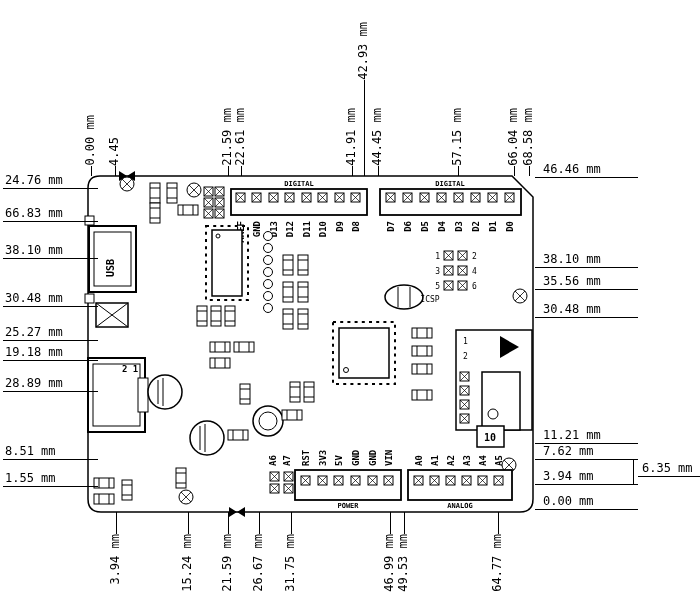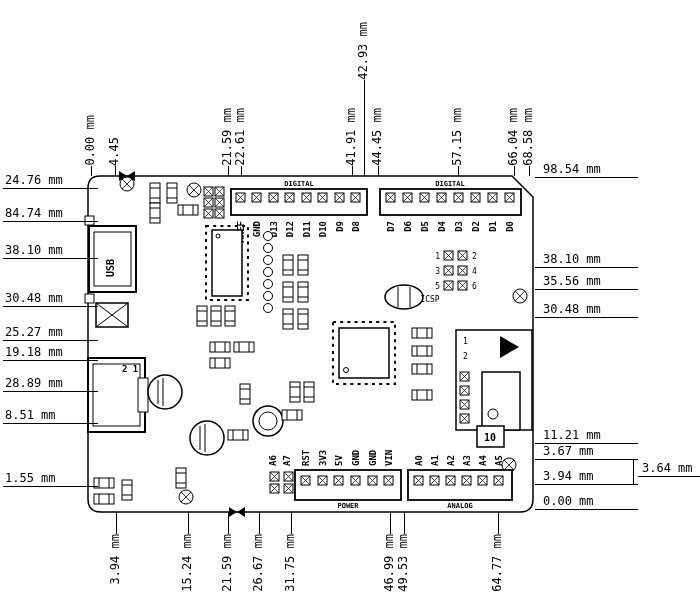--- a/index.html
+++ b/index.html
@@ -274,38 +274,38 @@
       <text class="t9" x="438" y="466" transform="rotate(-90 438 466)">A1</text>
       <text class="t9" x="454" y="466" transform="rotate(-90 454 466)">A2</text>
       <text class="t9" x="470" y="466" transform="rotate(-90 470 466)">A3</text>
       <text class="t9" x="486" y="466" transform="rotate(-90 486 466)">A4</text>
       <text class="t9" x="502" y="466" transform="rotate(-90 502 466)">A5</text>
       <text class="t7" x="460" y="508" text-anchor="middle">ANALOG</text>
     </g>
   </svg>
 
   <div class="hdim" style="top:173px">24.76 mm</div>
-  <div class="hdim" style="top:206px">84.74 mm</div>
+  <div class="hdim" style="top:206px">66.83 mm</div>
   <div class="hdim" style="top:243px">38.10 mm</div>
   <div class="hdim" style="top:291px">30.48 mm</div>
   <div class="hdim" style="top:325px">25.27 mm</div>
   <div class="hdim" style="top:345px">19.18 mm</div>
   <div class="hdim" style="top:376px">28.89 mm</div>
-  <div class="hdim" style="top:408px">8.51 mm</div>
+  <div class="hdim" style="top:444px">8.51 mm</div>
   <div class="hdim" style="top:471px">1.55 mm</div>
 
-  <div class="hdim r" style="top:162px">98.54 mm</div>
+  <div class="hdim r" style="top:162px">46.46 mm</div>
   <div class="hdim r" style="top:252px">38.10 mm</div>
   <div class="hdim r" style="top:274px">35.56 mm</div>
   <div class="hdim r" style="top:302px">30.48 mm</div>
   <div class="hdim r" style="top:428px">11.21 mm</div>
-  <div class="hdim r" style="top:444px">3.67 mm</div>
+  <div class="hdim r" style="top:444px">7.62 mm</div>
   <div class="hdim r" style="top:469px">3.94 mm</div>
   <div class="hdim r" style="top:494px">0.00 mm</div>
-  <div class="hdim off" style="top:461px">3.64 mm</div>
+  <div class="hdim off" style="top:461px">6.35 mm</div>
   <div class="vlineDim" style="left:633px;top:459px;height:26px"></div>
 
   <div class="vdim" style="left:83px;bottom:446px">0.00 mm</div>
   <div class="vdim" style="left:107px;bottom:446px">4.45</div>
   <div class="vdim" style="left:220px;bottom:446px">21.59 mm</div>
   <div class="vdim" style="left:233px;bottom:446px">22.61 mm</div>
   <div class="vdim" style="left:344px;bottom:446px">41.91 mm</div>
   <div class="vdim" style="left:356px;bottom:532px">42.93 mm</div>
   <div class="vdim" style="left:370px;bottom:446px">44.45 mm</div>
   <div class="vdim" style="left:450px;bottom:446px">57.15 mm</div>

